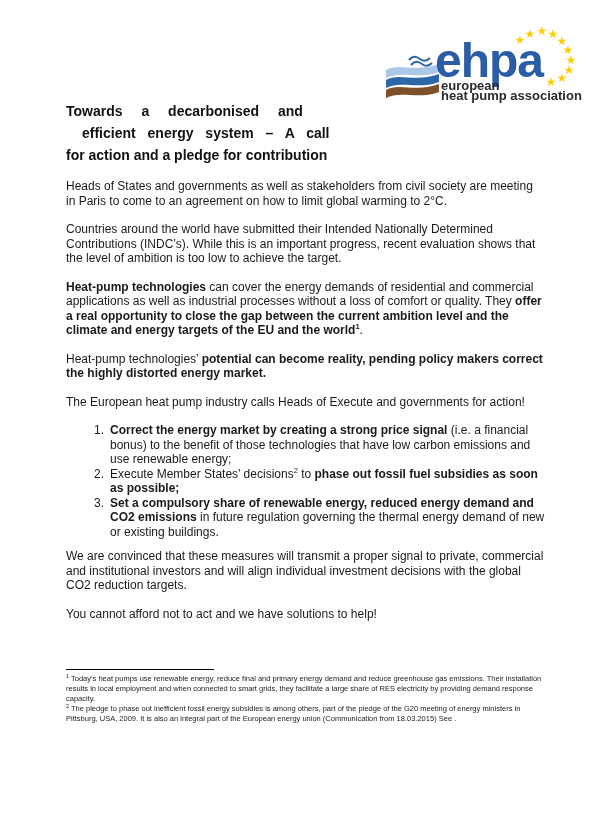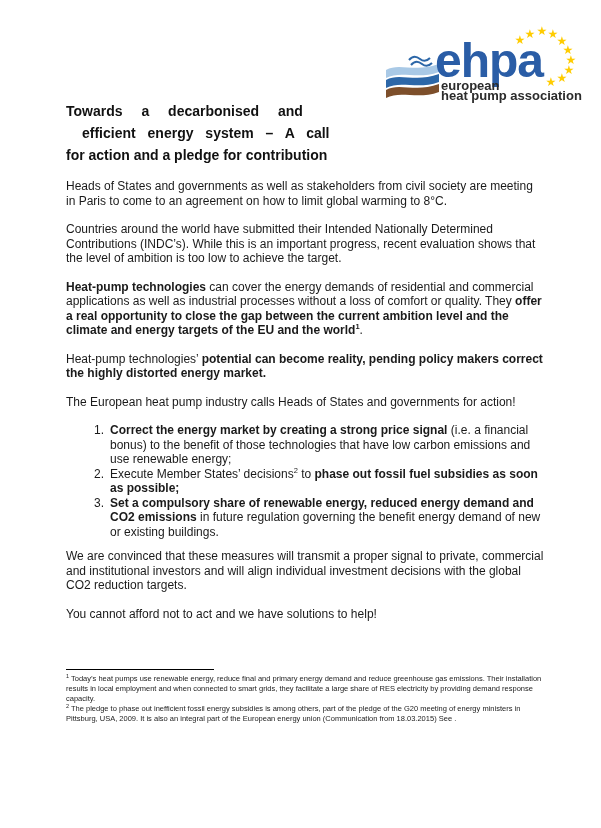--- a/index.html
+++ b/index.html
@@ -82,38 +82,38 @@
     <span class="star" style="left:179px;top:50px">★</span>
     <span class="star" style="left:168px;top:54px">★</span>
   </div>
 
   <h1 class="title">
     <div class="t1">Towards a decarbonised and</div>
     <div class="t2">efficient energy system – A call</div>
     <div class="t3">for action and a pledge for contribution</div>
   </h1>
 
-  <p class="para">Heads of States and governments as well as stakeholders from civil society are meeting in Paris to come to an agreement on how to limit global warming to 8°C.</p>
+  <p class="para">Heads of States and governments as well as stakeholders from civil society are meeting in Paris to come to an agreement on how to limit global warming to 2°C.</p>
   <p class="para">Countries around the world have submitted their Intended Nationally Determined Contributions (INDC’s). While this is an important progress, recent evaluation shows that the level of ambition is too low to achieve the target.</p>
 
   <p class="para"><b>Heat-pump technologies</b><span> can cover the energy demands of residential and commercial applications as well as industrial processes without a loss of comfort or quality. They </span><b>offer a real opportunity to close the gap between the current ambition level and the climate and energy targets of the EU and the world</b><b class="sup">1</b><span>.</span></p>
 
   <p class="para"><span>Heat-pump technologies’ </span><b>potential can become reality, pending policy makers correct the highly distorted energy market.</b></p>
 
-  <p class="para">The European heat pump industry calls Heads of States and governments for action!</p>
+  <p class="para">The European heat pump industry calls Heads of Execute and governments for action!</p>
 
   <ol class="actions">
     <li>
       <span class="num">1.</span><b>Correct the energy market by creating a strong price signal</b><span> (i.e. a financial bonus) to the benefit of those technologies that have low carbon emissions and use renewable energy;</span>
     </li>
     <li>
       <span class="num">2.</span><span>Execute Member States’ decisions</span><span class="sup">2</span><span> to </span><b>phase out fossil fuel subsidies as soon as possible;</b>
     </li>
     <li>
-      <span class="num">3.</span><b>Set a compulsory share of renewable energy, reduced energy demand and CO2 emissions</b><span> in future regulation governing the benefit energy demand of new or existing buildings.</span>
+      <span class="num">3.</span><b>Set a compulsory share of renewable energy, reduced energy demand and CO2 emissions</b><span> in future regulation governing the thermal energy demand of new or existing buildings.</span>
     </li>
   </ol>
 
   <p class="para">We are convinced that these measures will transmit a proper signal to private, commercial and institutional investors and will align individual investment decisions with the global CO2 reduction targets.</p>
   <p class="para">You cannot afford not to act and we have solutions to help!</p>
 
   <hr class="fnrule">
   <p class="fn"><span class="fnsup">1</span><span> Today’s heat pumps use renewable energy, reduce final and primary energy demand and reduce greenhouse gas emissions. Their installation results in local employment and when connected to smart grids, they facilitate a large share of RES electricity by providing demand response capacity.</span></p>
   <p class="fn"><span class="fnsup">2</span><span> The pledge to phase out inefficient fossil energy subsidies is among others, part of the pledge of the G20 meeting of energy ministers in Pittsburg, USA, 2009. It is also an integral part of the European energy union (Communication from 18.03.2015) See .</span></p>
 

